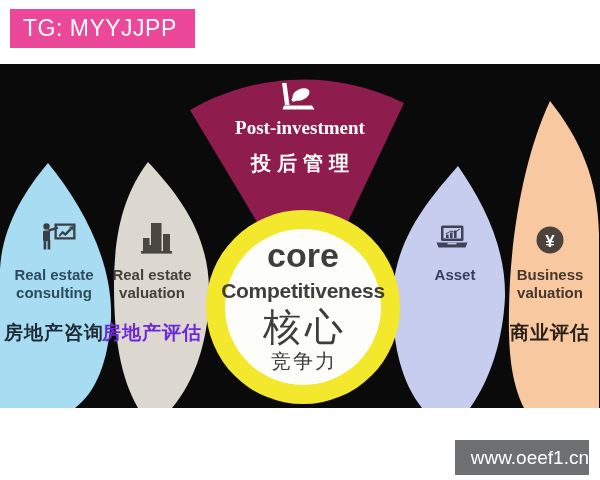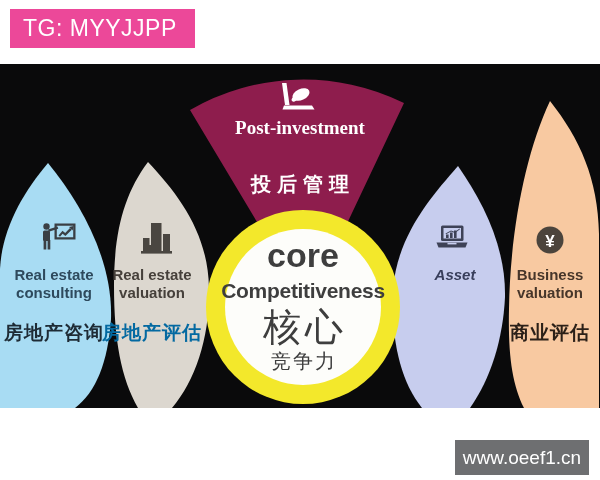--- a/index.html
+++ b/index.html
@@ -11,30 +11,30 @@
   .abs{position:absolute;}
   
   .tg-badge{
     left:10px;top:9px;width:185px;height:39px;
     display:flex;align-items:center;padding-left:13px;box-sizing:border-box;
     font-size:23px;letter-spacing:0.5px;color:#fff;
   }
   
   .site-badge{
     left:455px;top:440px;width:134px;height:35px;
-    display:flex;align-items:center;justify-content:center;
+    display:flex;align-items:center;justify-content:flex-end;
     font-size:19px;color:#fff;
   }
   
   .canvas{left:0;top:64px;width:600px;height:344px;}
   .canvas svg{display:block;}
   
   .txt{position:absolute;text-align:center;pointer-events:none;}
   .fan-en{left:150px;top:117px;width:300px;color:#fff;font-size:19px;font-weight:600;line-height:22px;font-family:Liberation Serif, serif;}
-  .fan-zh{left:150px;top:171px;width:300px;color:#fff;font-size:20px;font-weight:700;letter-spacing:6px;text-indent:6px;}
+  .fan-zh{left:150px;top:150px;width:300px;color:#fff;font-size:20px;font-weight:700;letter-spacing:6px;text-indent:6px;}
   .center-block{left:203px;top:237px;width:200px;}
   .center-en1{font-size:34px;font-weight:700;line-height:36px;text-align:center;}
   .center-en2{font-size:21px;font-weight:600;line-height:26px;margin-top:5px;letter-spacing:-0.3px;}
   .center-zh1{font-size:38px;font-weight:400;line-height:40px;margin-top:3px;letter-spacing:4px;text-indent:4px;}
   .center-zh2{font-size:20px;font-weight:400;line-height:24px;margin-top:2px;letter-spacing:2px;text-indent:2px;}
   .petal-block{top:266px;width:120px;}
   .petal-en{font-size:15px;font-weight:600;line-height:18px;}
   .petal-zh{font-size:19px;font-weight:700;margin-top:18px;letter-spacing:1px;white-space:nowrap;}
   .p1{left:-6px;} .p2{left:92px;} .p3{left:395px;} .p4{left:490px;}
 </style>
@@ -127,25 +127,25 @@
     <div>consulting</div>
   </div>
   <div class="petal-zh" style="color: rgb(30, 43, 53);">房地产咨询</div>
 </div>
 
 <div class="txt petal-block p2">
   <div class="petal-en" style="color: rgb(70, 64, 59);">
     <div>Real estate</div>
     <div>valuation</div>
   </div>
-  <div class="petal-zh" style="color: #0369a1;">房地产评估</div>
+  <div class="petal-zh" style="color: #6d28d9;">房地产评估</div>
 </div>
 
 <div class="txt petal-block p3">
-  <div class="petal-en" style="color: rgb(56, 62, 91); font-style: italic;">
+  <div class="petal-en" style="color: rgb(56, 62, 91);">
     <div>Asset</div>
   </div>
 </div>
 
 <div class="txt petal-block p4">
   <div class="petal-en" style="color: rgb(71, 54, 42);">
     <div>Business</div>
     <div>valuation</div>
   </div>
   <div class="petal-zh" style="color: rgb(43, 32, 24);">商业评估</div>

